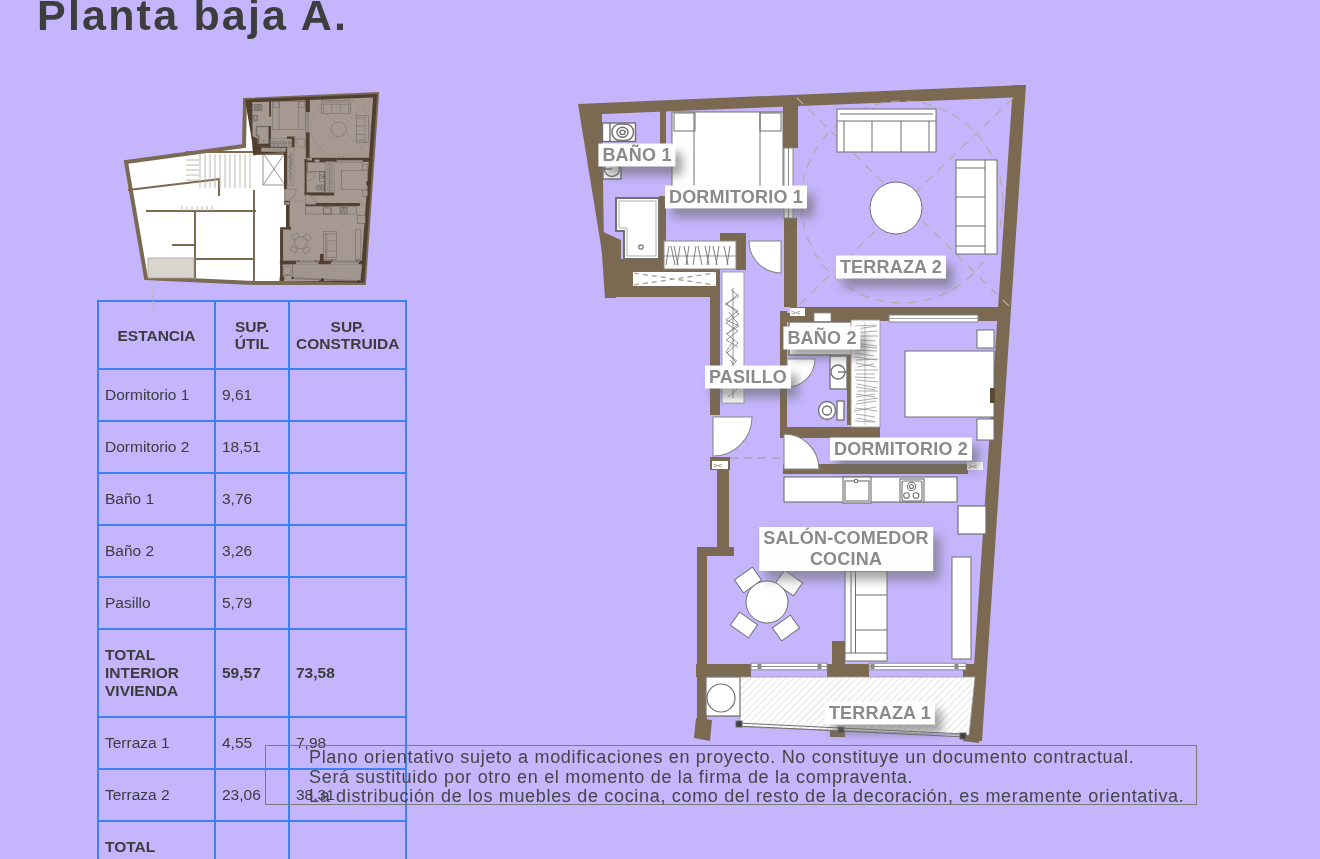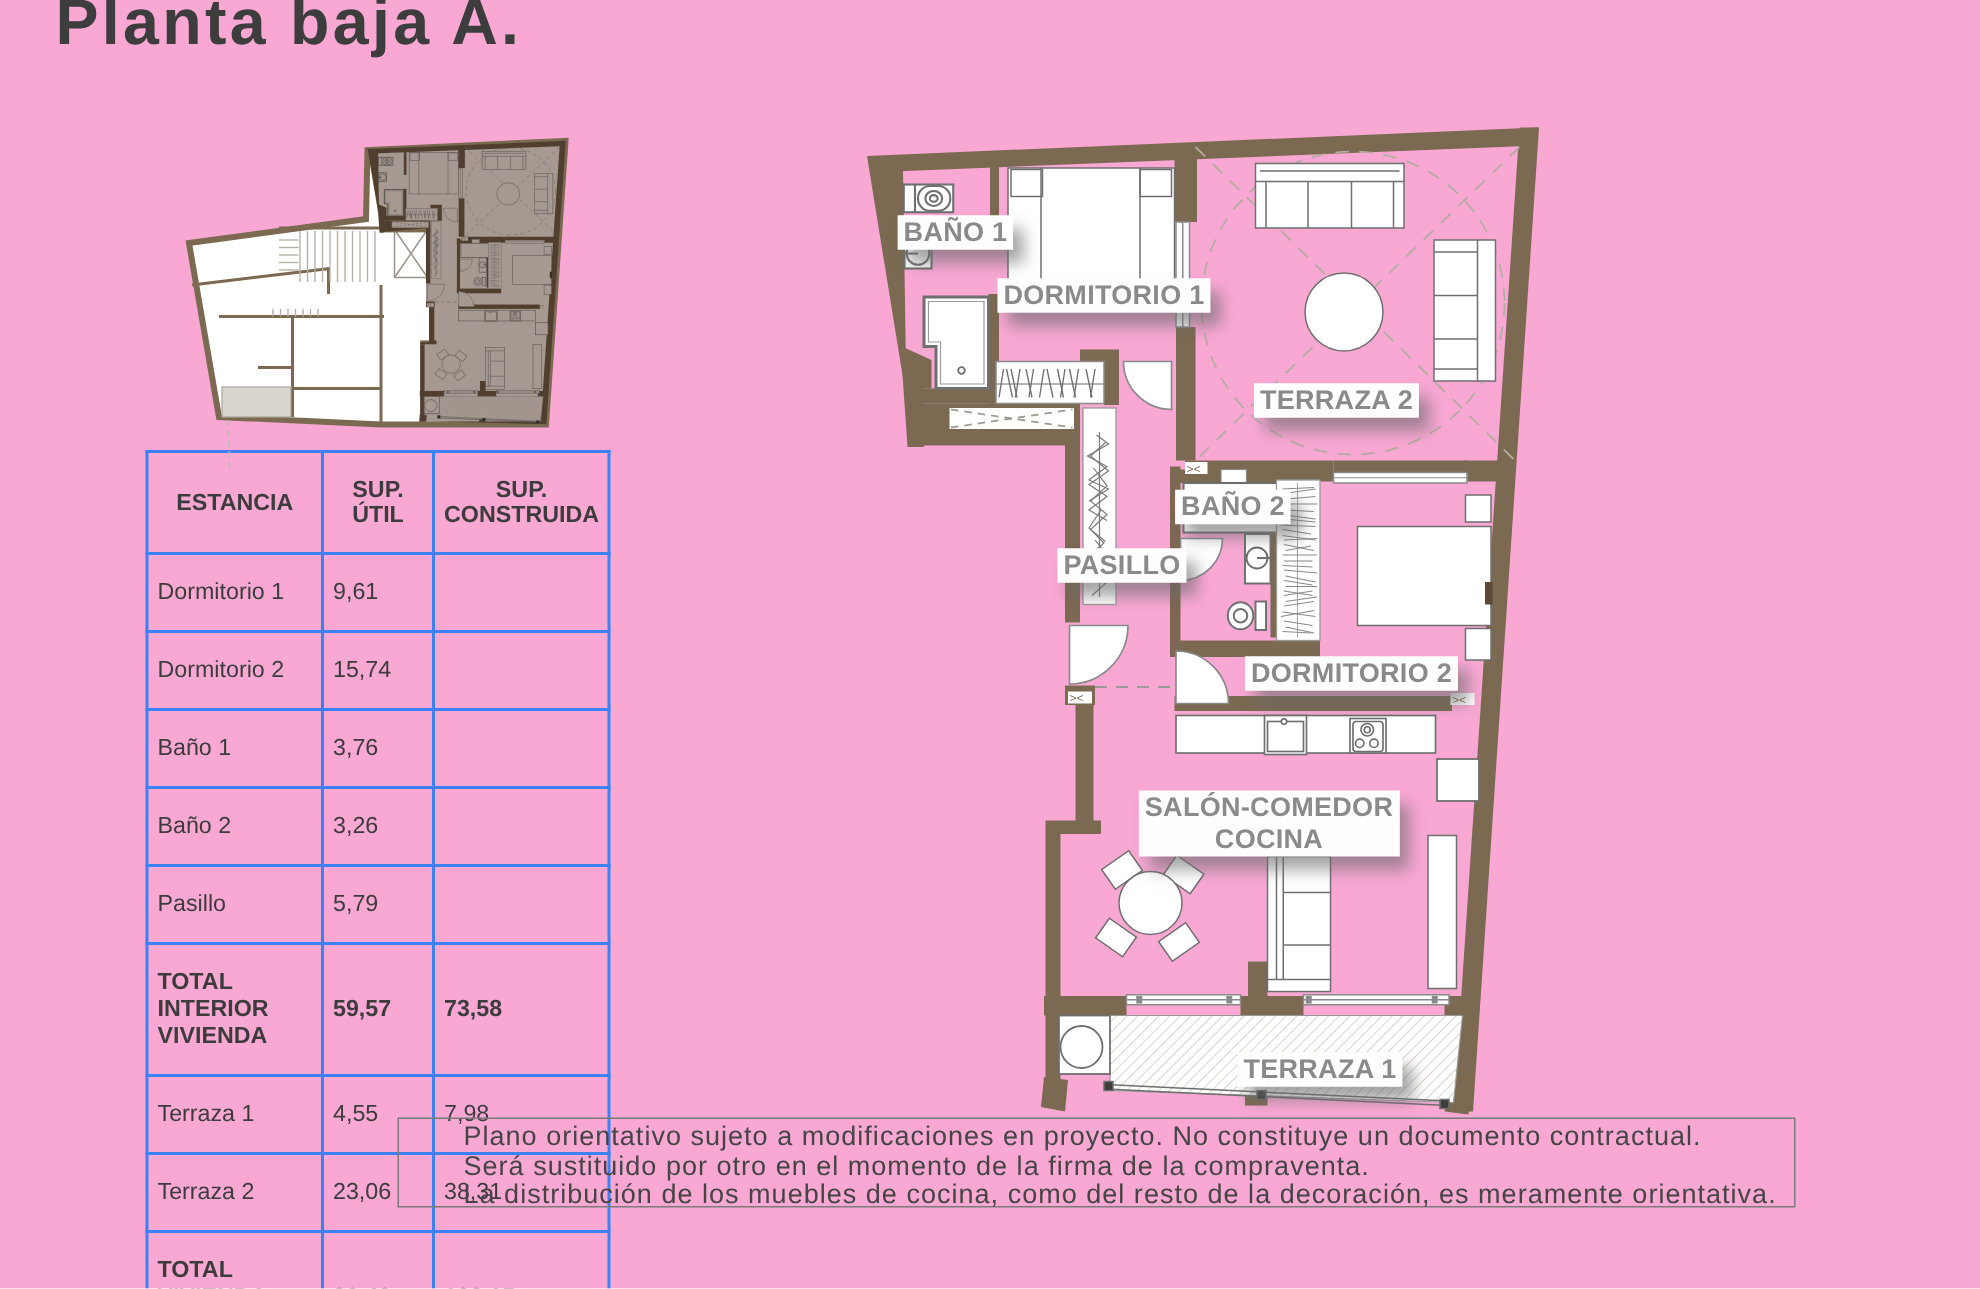--- a/index.html
+++ b/index.html
@@ -1,16 +1,16 @@
 <!DOCTYPE html>
 <html><head>
 <meta charset="utf-8">
 <style>
   html,body{margin:0;padding:0;background:#ffffff;}
-  #page{position:relative;width:1320px;height:859px;background:#f9a8d4;overflow:hidden;
+  #page{position:relative;width:1320px;height:859px;background:#c4b5fd;overflow:hidden;
         font-family:"Liberation Sans",sans-serif;}
   #title{position:absolute;left:37px;top:-9px;font-size:43px;font-weight:bold;
          color:#3d3d3d;letter-spacing:2.2px;}
   svg{position:absolute;left:0;top:0;}
   
   #areas{position:absolute;left:97px;top:300px;border-collapse:collapse;
          color:#3c3c3c;font-size:15.5px;}
   #areas td{border:2px solid #3b82f6;padding:16px 6px;vertical-align:middle;line-height:18px;}
   #areas .num{text-align:left;}
   #areas .hd{font-weight:bold;text-align:center;line-height:17px;}
@@ -36,21 +36,21 @@
           <td class="hd" style="width:60px">SUP.<br>ÚTIL</td>
           <td class="hd" style="width:103px">SUP.<br>CONSTRUIDA</td>
         </tr>
     <tr style="height:23px">
           <td>Dormitorio 1</td>
           <td class="num">9,61</td>
           <td></td>
         </tr>
     <tr style="height:23px">
           <td>Dormitorio 2</td>
-          <td class="num">15,74</td>
+          <td class="num">18,51</td>
           <td></td>
         </tr>
     <tr style="height:23px">
           <td>Baño 1</td>
           <td class="num">3,76</td>
           <td></td>
         </tr>
     <tr style="height:23px">
           <td>Baño 2</td>
           <td class="num">3,26</td>

